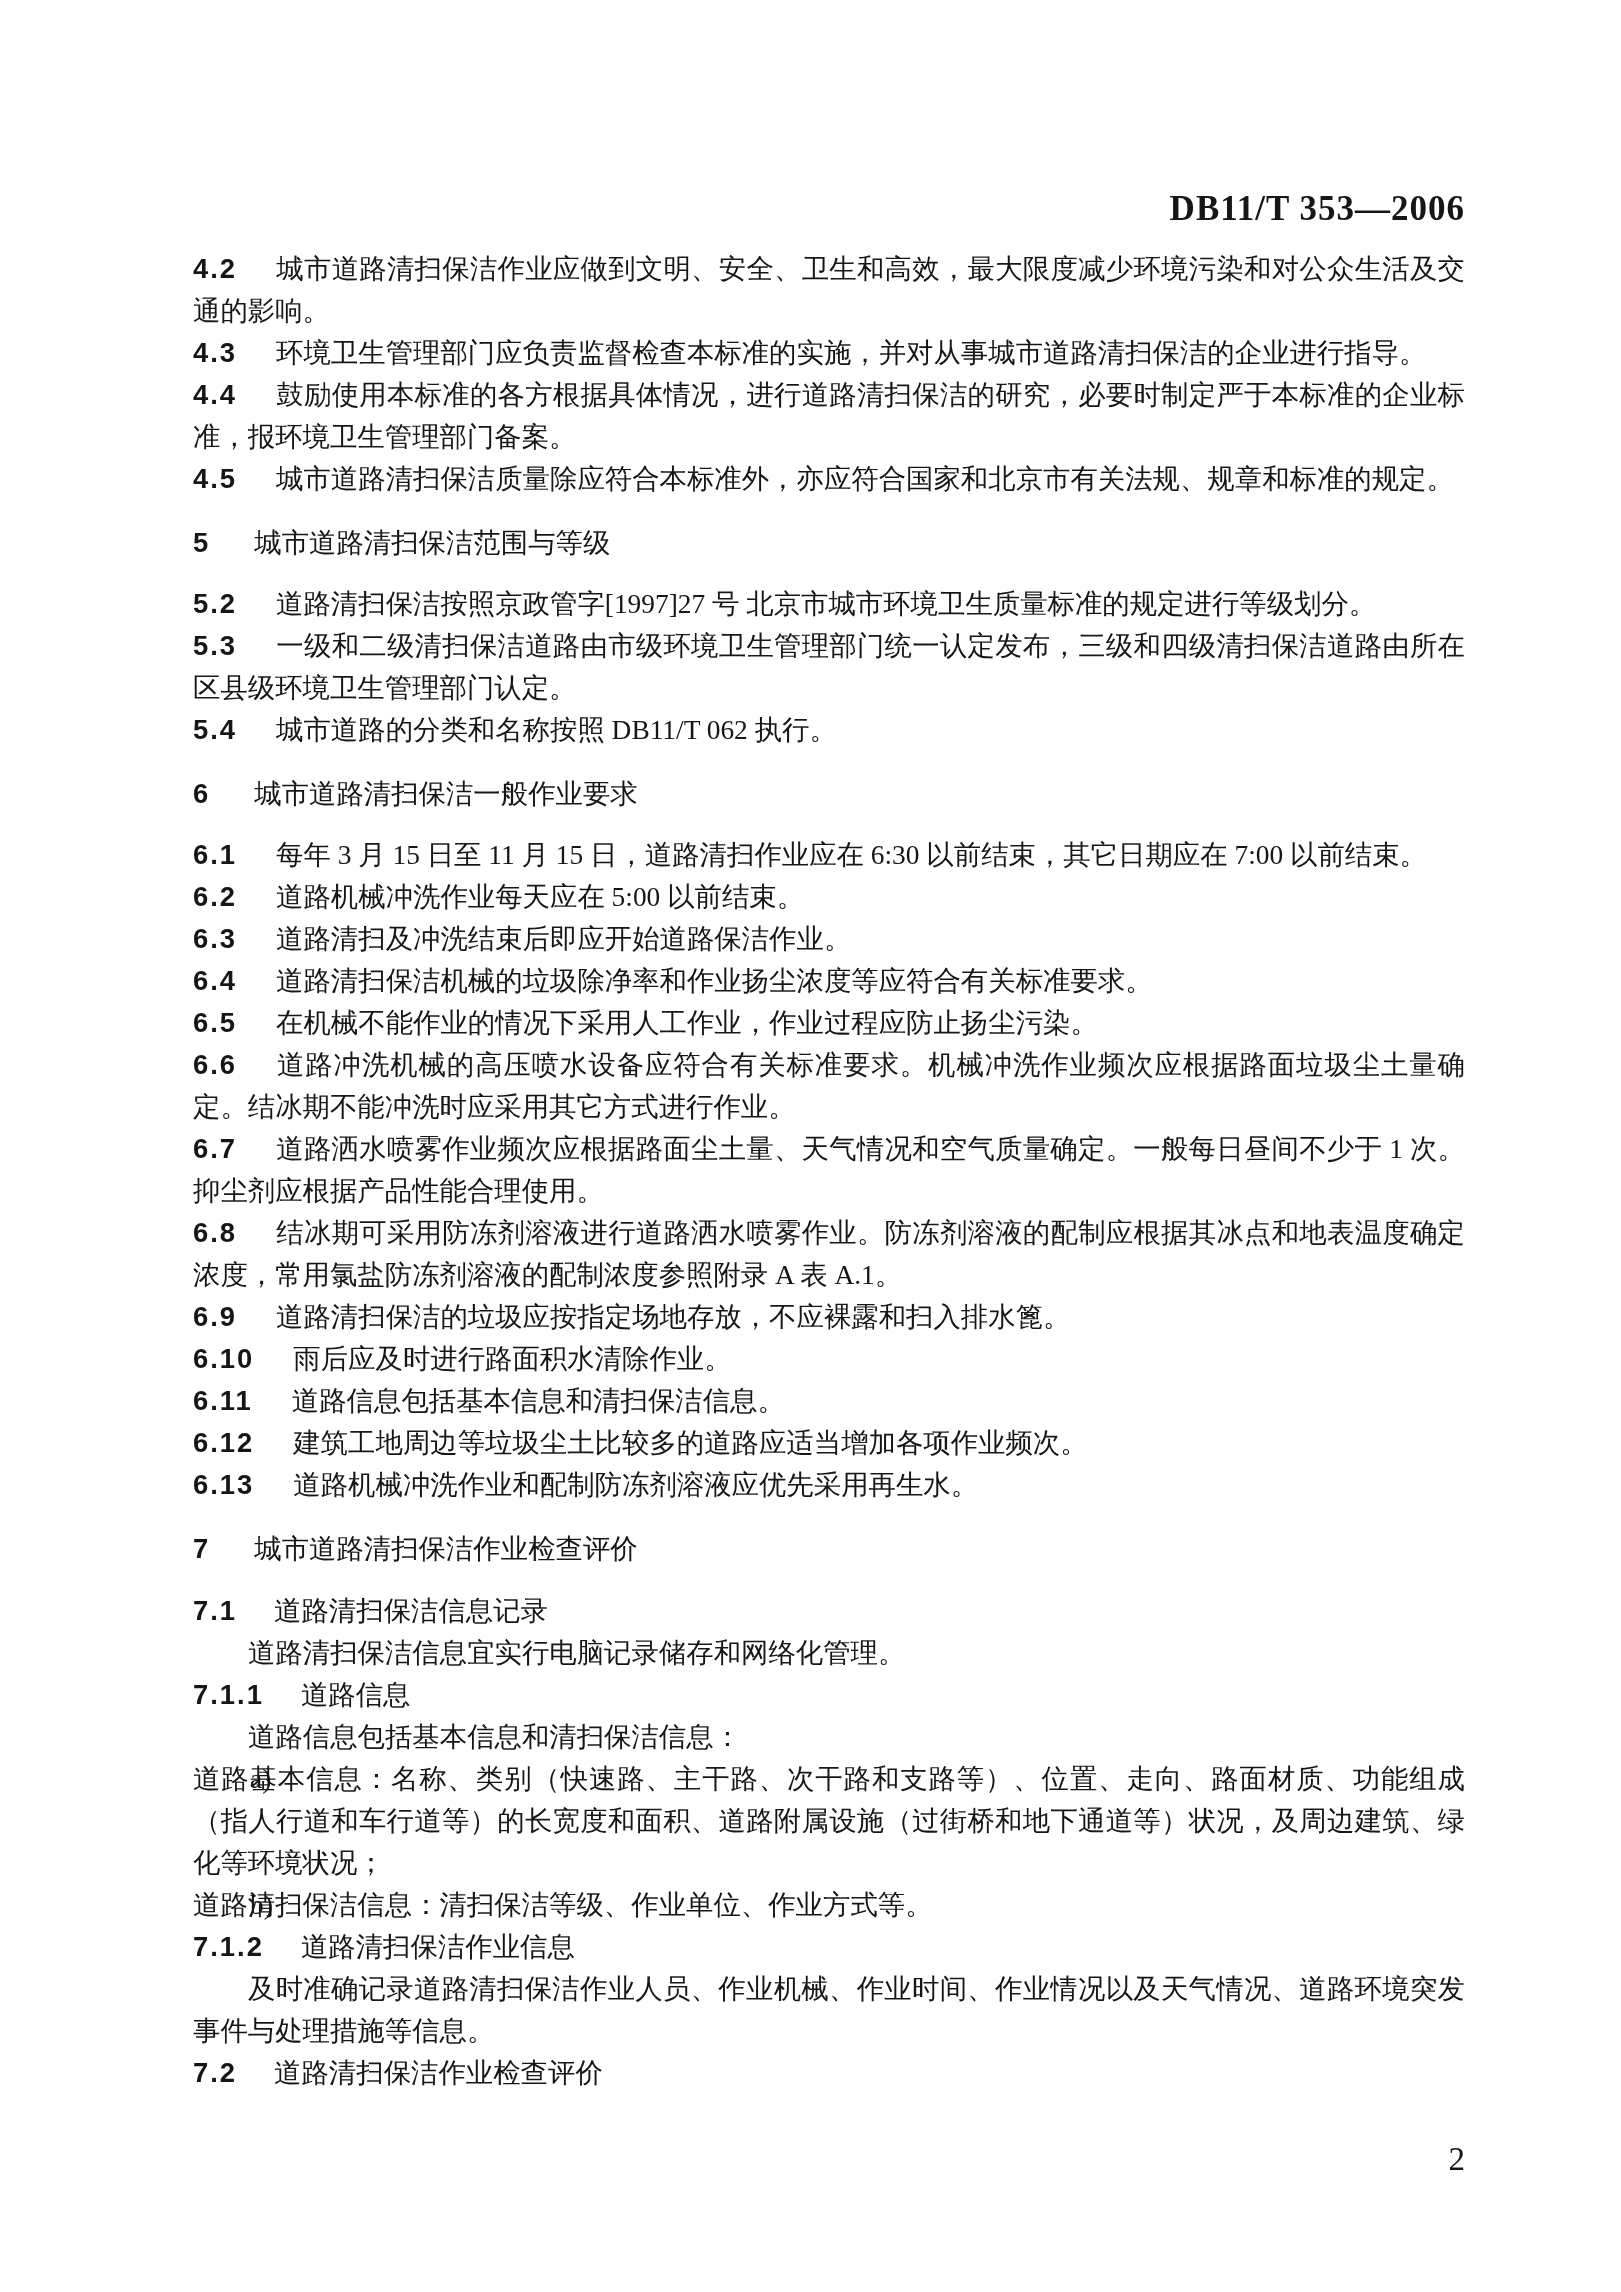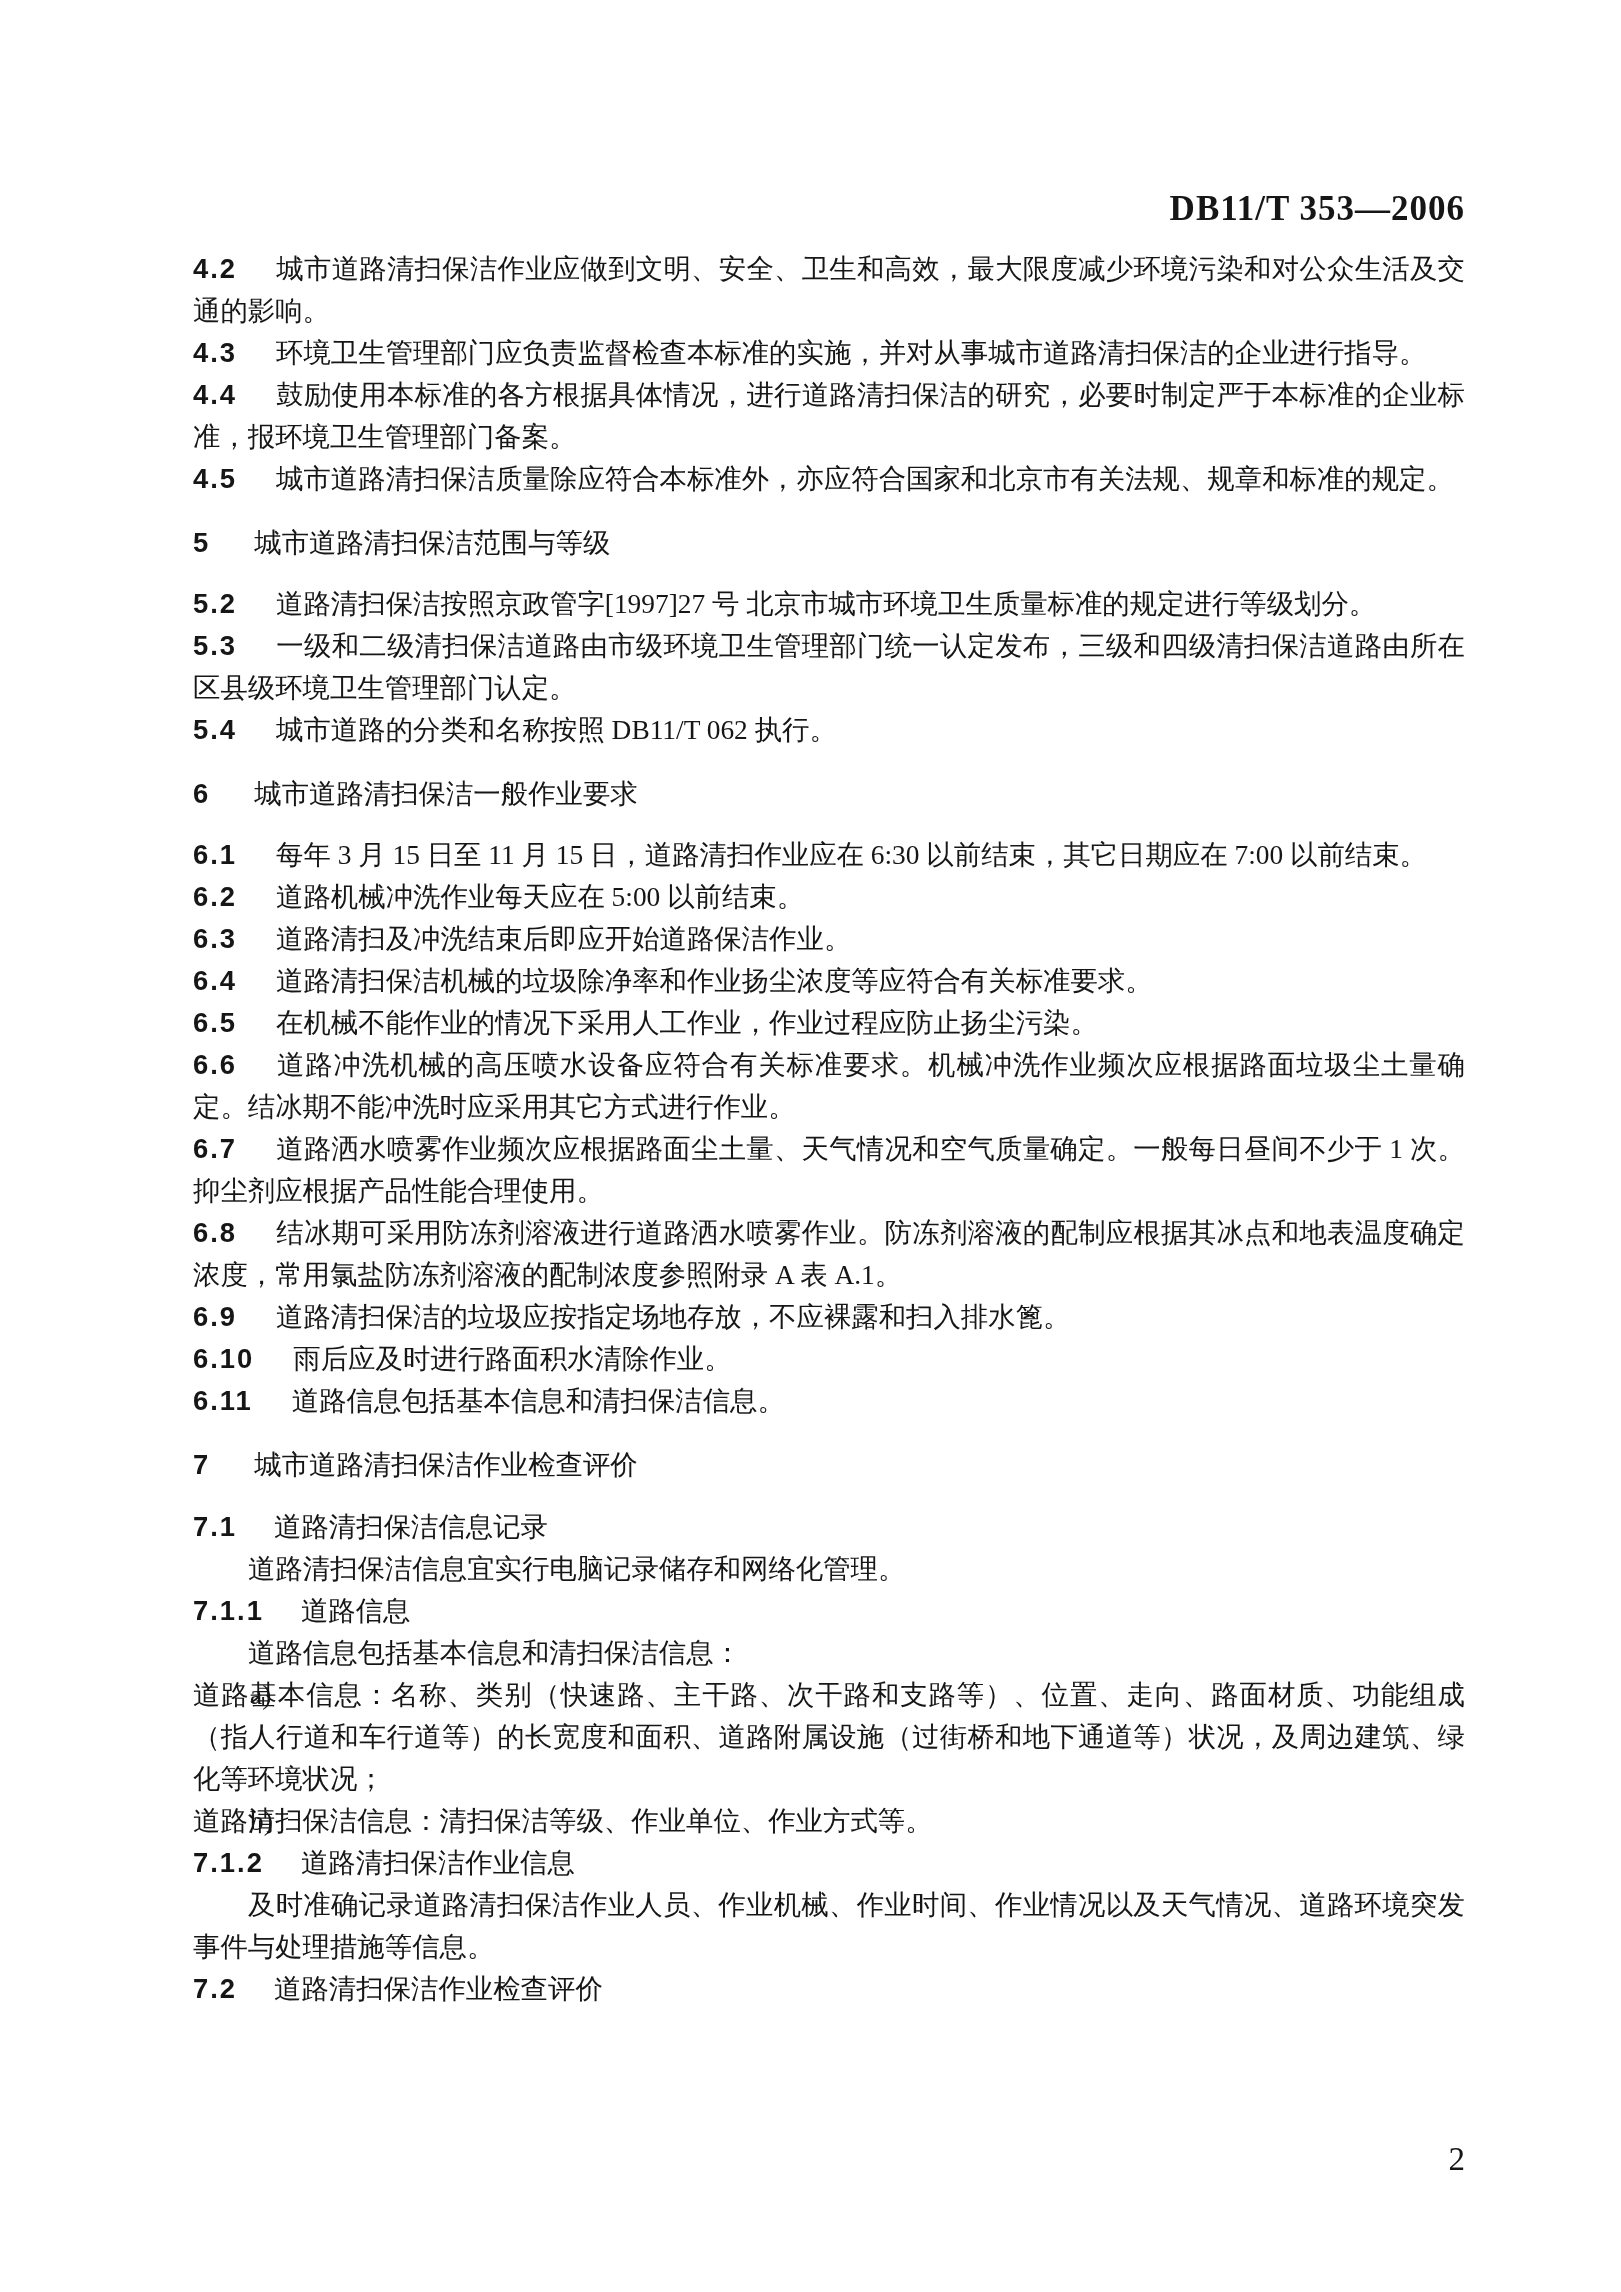--- a/index.html
+++ b/index.html
@@ -116,21 +116,23 @@
   <p class="clause"><span class="cnum">6.7</span><span>道路洒水喷雾作业频次应根据路面尘土量、天气情况和空气质量确定。一般每日昼间不少于 1 次。抑尘剂应根据产品性能合理使用。</span></p>
 
   <p class="clause"><span class="cnum">6.8</span><span>结冰期可采用防冻剂溶液进行道路洒水喷雾作业。防冻剂溶液的配制应根据其冰点和地表温度确定浓度，常用氯盐防冻剂溶液的配制浓度参照附录 A 表 A.1。</span></p>
 
   <p class="clause"><span class="cnum">6.9</span><span>道路清扫保洁的垃圾应按指定场地存放，不应裸露和扫入排水篦。</span></p>
 
   <p class="clause"><span class="cnum">6.10</span><span>雨后应及时进行路面积水清除作业。</span></p>
 
   <p class="clause"><span class="cnum">6.11</span><span>道路信息包括基本信息和清扫保洁信息。</span></p>
 
+  <p class="clause"><span class="cnum">6.12</span><span>建筑工地周边等垃圾尘土比较多的道路应适当增加各项作业频次。</span></p>
 
+  <p class="clause"><span class="cnum">6.13</span><span>道路机械冲洗作业和配制防冻剂溶液应优先采用再生水。</span></p>
 
   <h2 class="sec"><span class="cnum">7</span><span>城市道路清扫保洁作业检查评价</span></h2>
 
   <h3 class="sub"><span class="cnum">7.1</span><span>道路清扫保洁信息记录</span></h3>
 
   <p class="body-ind">道路清扫保洁信息宜实行电脑记录储存和网络化管理。</p>
 
   <h3 class="sub"><span class="cnum">7.1.1</span><span>道路信息</span></h3>
 
   <p class="body-ind">道路信息包括基本信息和清扫保洁信息：</p>

